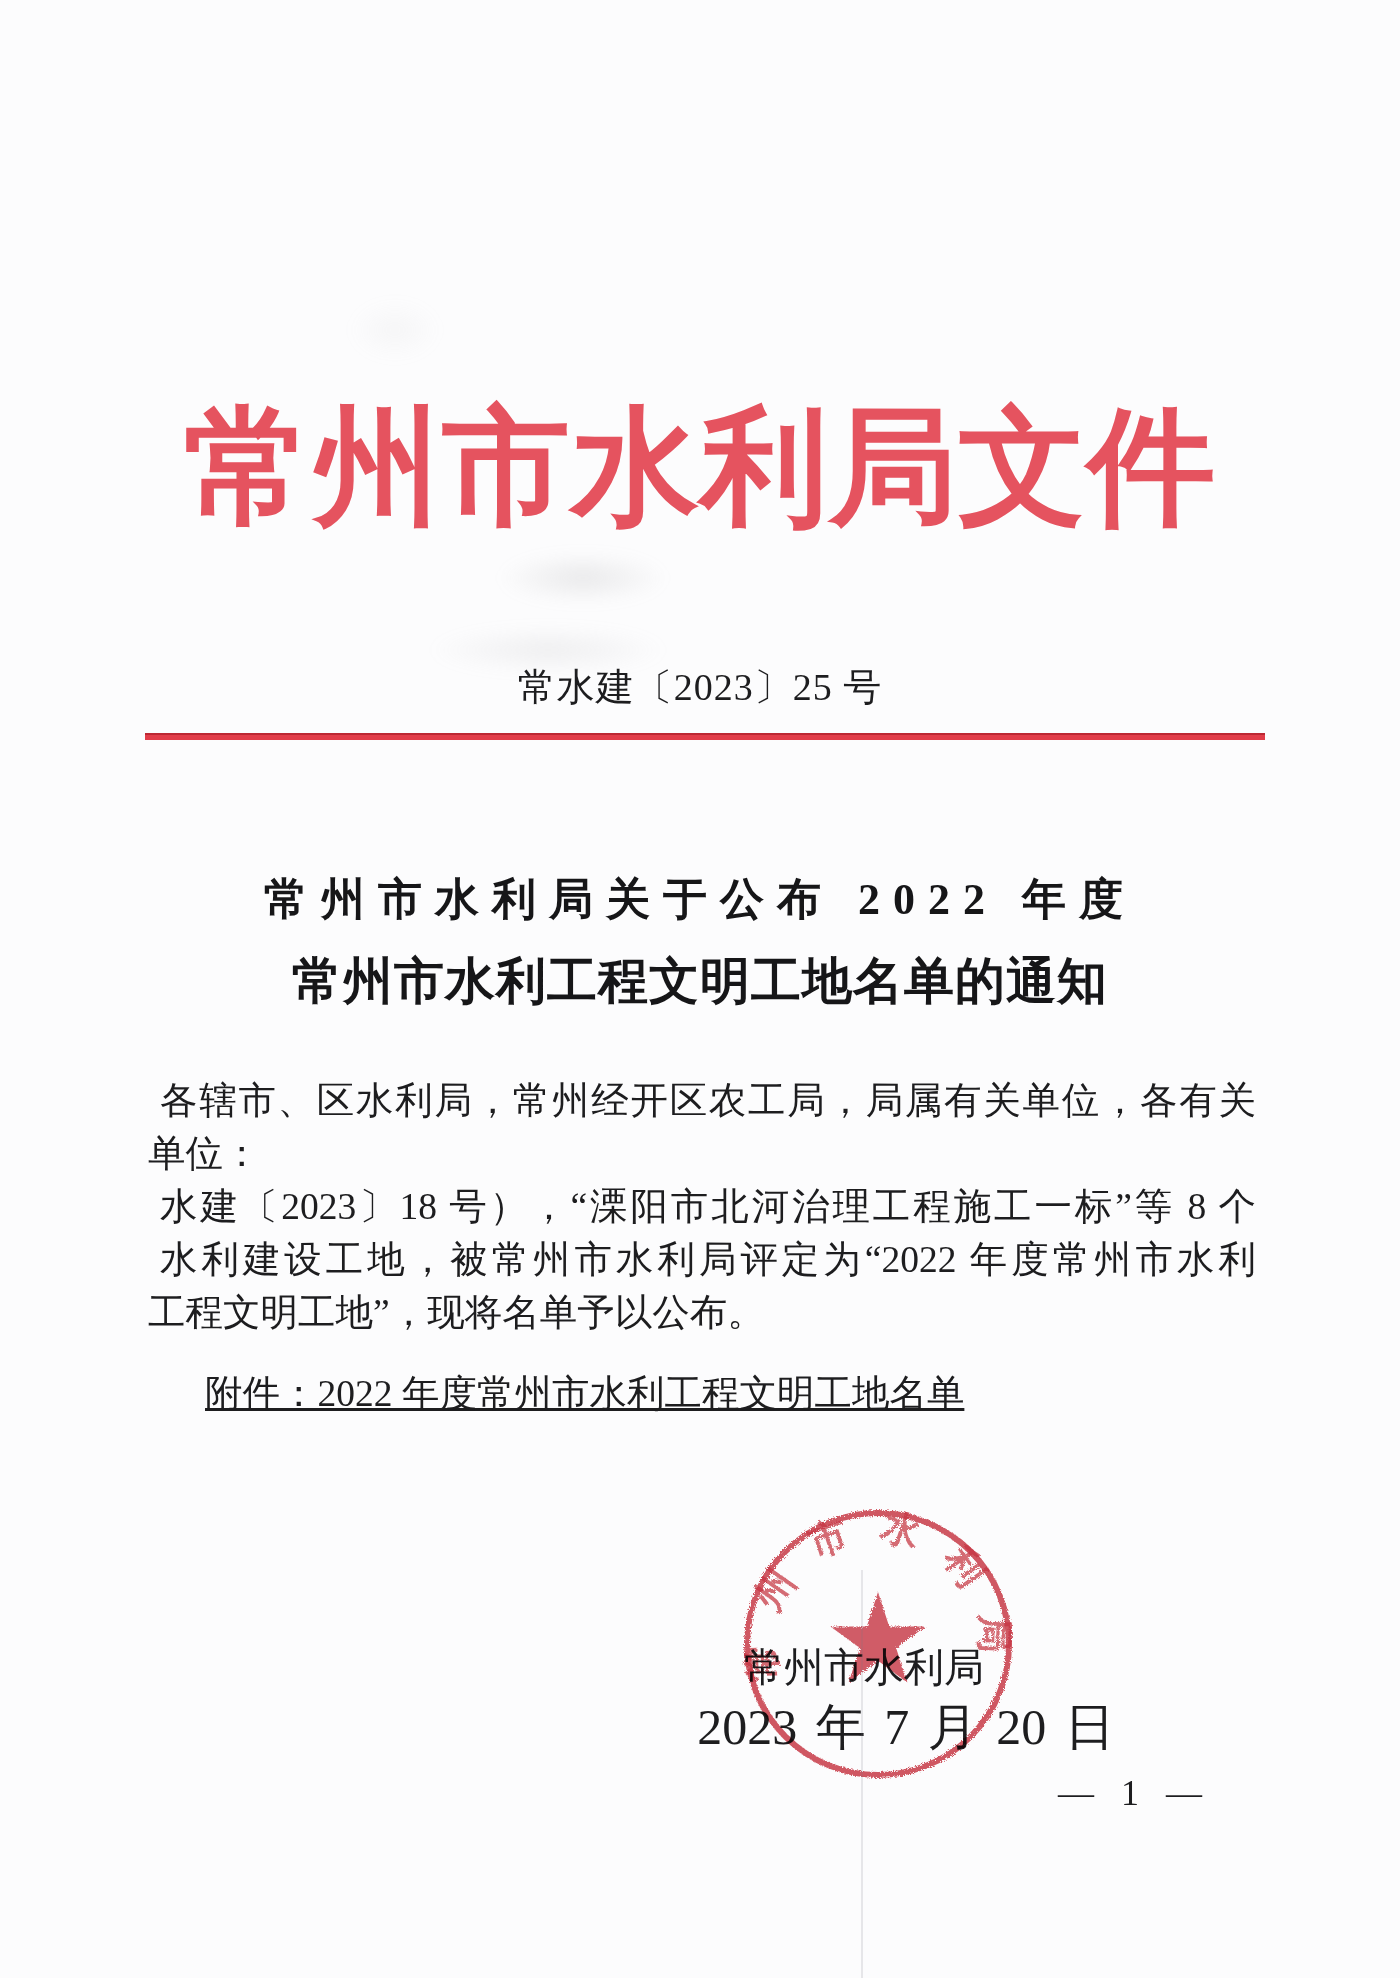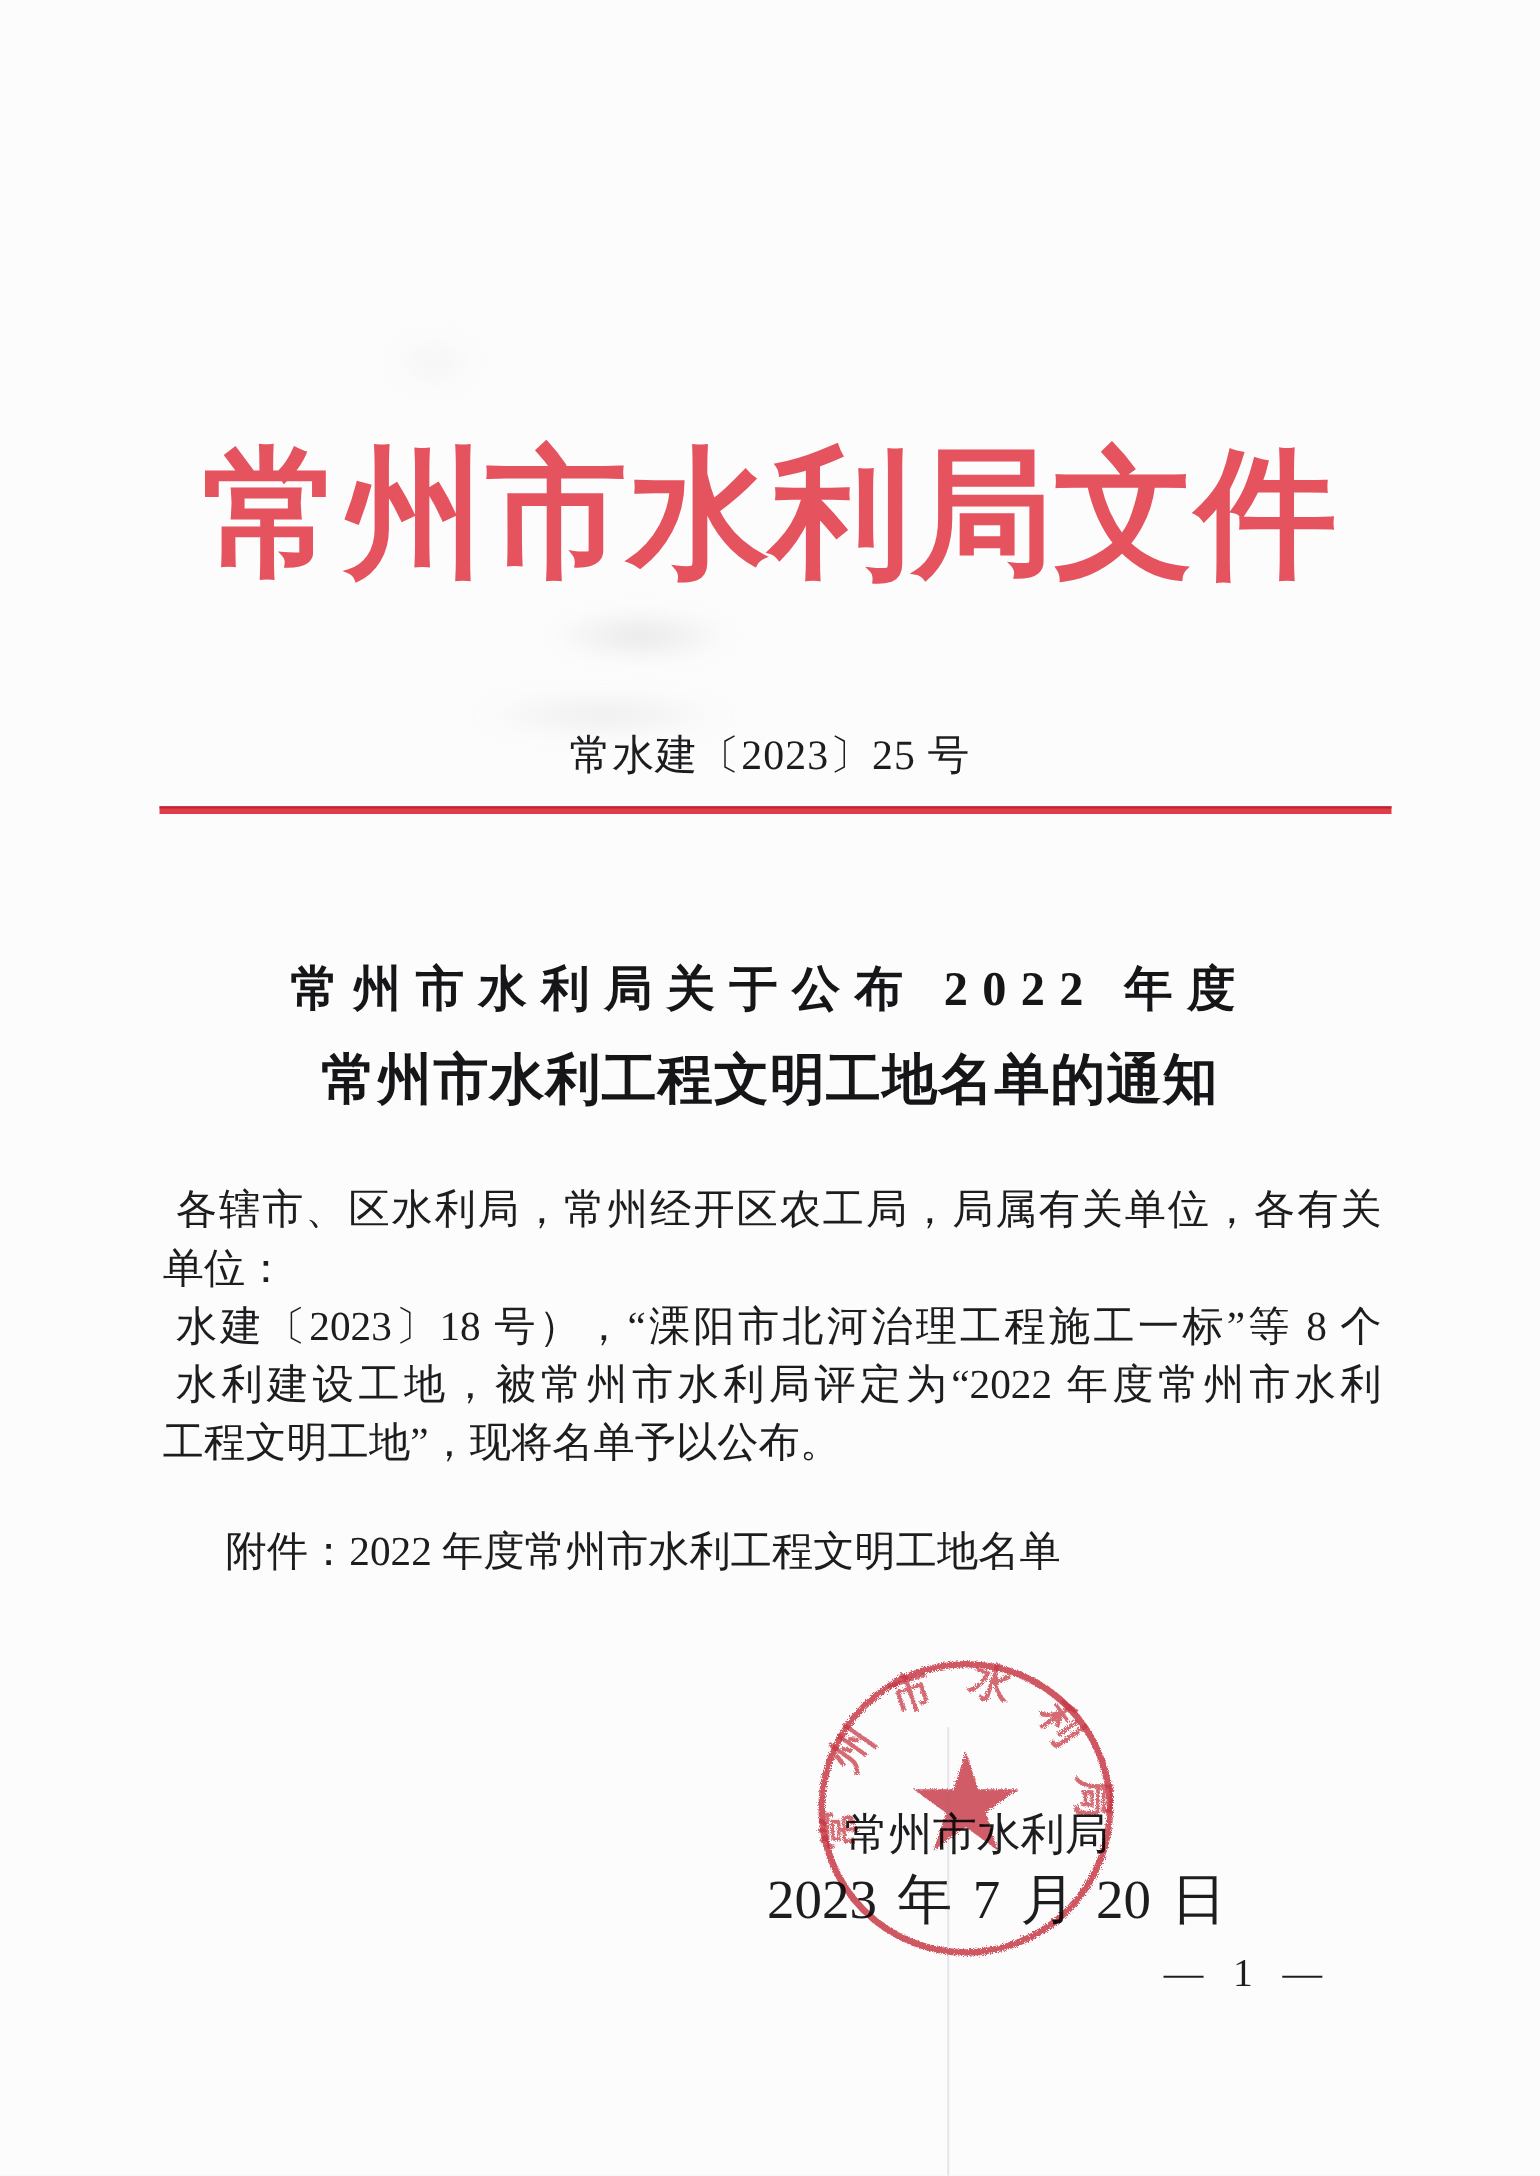--- a/index.html
+++ b/index.html
@@ -60,26 +60,26 @@
   .body-block {
     position: absolute;
     top: 1074px; left: 148px;
     width: 1108px;
     font-size: 37.5px;
     line-height: 53px;
   }
   .bline { min-height: 53px; }
   .bline.justify { text-align: justify; text-align-last: justify; margin-left: 12px; }
   .bline.indent { text-indent: 94px; }
-  .bline.attachment { margin-top: 46px; text-indent: 57px; }
+  .bline.attachment { margin-top: 28px; text-indent: 57px; text-decoration: underline; }
 
   
   .sig-org {
     position: absolute;
-    top: 1640px; left: 888px;
+    top: 1640px; left: 864px;
     transform: translateX(-50%);
     font-size: 40px;
     white-space: nowrap;
   }
   .sig-date {
     position: absolute;
     top: 1694px; left: 906px;
     transform: translateX(-50%);
     font-size: 50px;
     word-spacing: 6px;

